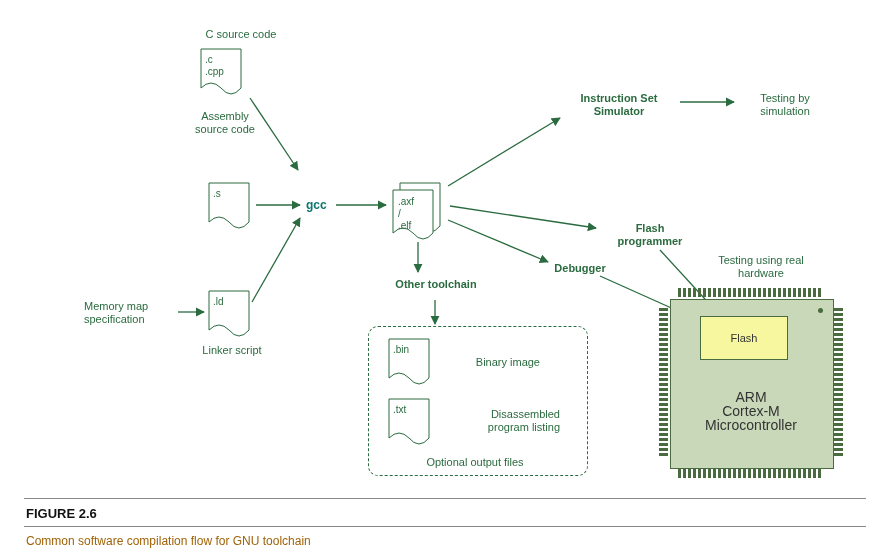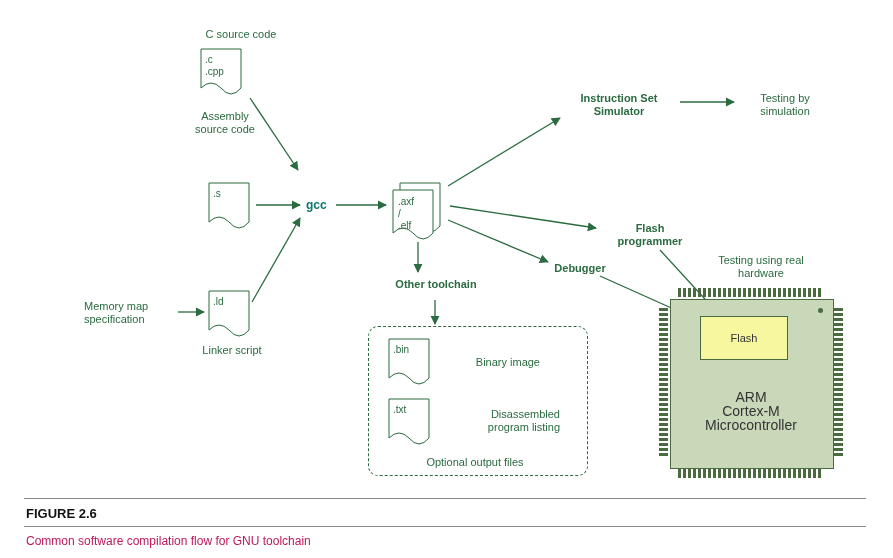--- a/index.html
+++ b/index.html
@@ -16,21 +16,21 @@
   .chip .body{position:absolute;background:#c9d8b9;border:1px solid #4a6b3f;}
   .chip .flash{position:absolute;background:#f7f7a0;border:1px solid #4a6b3f;font-size:11px;color:#333;text-align:center;display:flex;align-items:center;justify-content:center;}
   .chip .dot{position:absolute;width:5px;height:5px;background:#4a6b3f;border-radius:50%;}
   .chip .mcu-lbl{position:absolute;font-size:14px;color:#333;text-align:center;line-height:14px;width:100%;}
   .pins{position:absolute;}
   .pins span{display:inline-block;width:3px;height:9px;background:#4a6b3f;margin-right:2px;vertical-align:top;}
   .pins.vert{width:9px;}
   .pins.vert span{display:block;width:9px;height:3px;margin:0 0 2px 0;}
   hr.rule{position:absolute;left:24px;width:842px;border:none;border-top:1px solid #888;margin:0;}
   .fig-title{position:absolute;left:26px;font-family:"Helvetica Neue",Arial,sans-serif;font-weight:bold;font-size:13px;color:#111;}
-  .fig-cap{position:absolute;left:26px;font-family:"Helvetica Neue",Arial,sans-serif;font-size:12px;color:#be185d;}
+  .fig-cap{position:absolute;left:26px;font-family:"Helvetica Neue",Arial,sans-serif;font-size:12px;color:#a16207;}
 </style>
 </head>
 <body>
 
 <div id="stage">
 
   <svg width="893" height="500" style="position:absolute;left:0;top:0">
     <defs>
       <marker id="ah" viewBox="0 0 10 10" refX="9" refY="5" markerWidth="7" markerHeight="7" orient="auto-start-reverse">
         <path d="M0,0 L10,5 L0,10 z" fill="#2a6b3f"></path>

